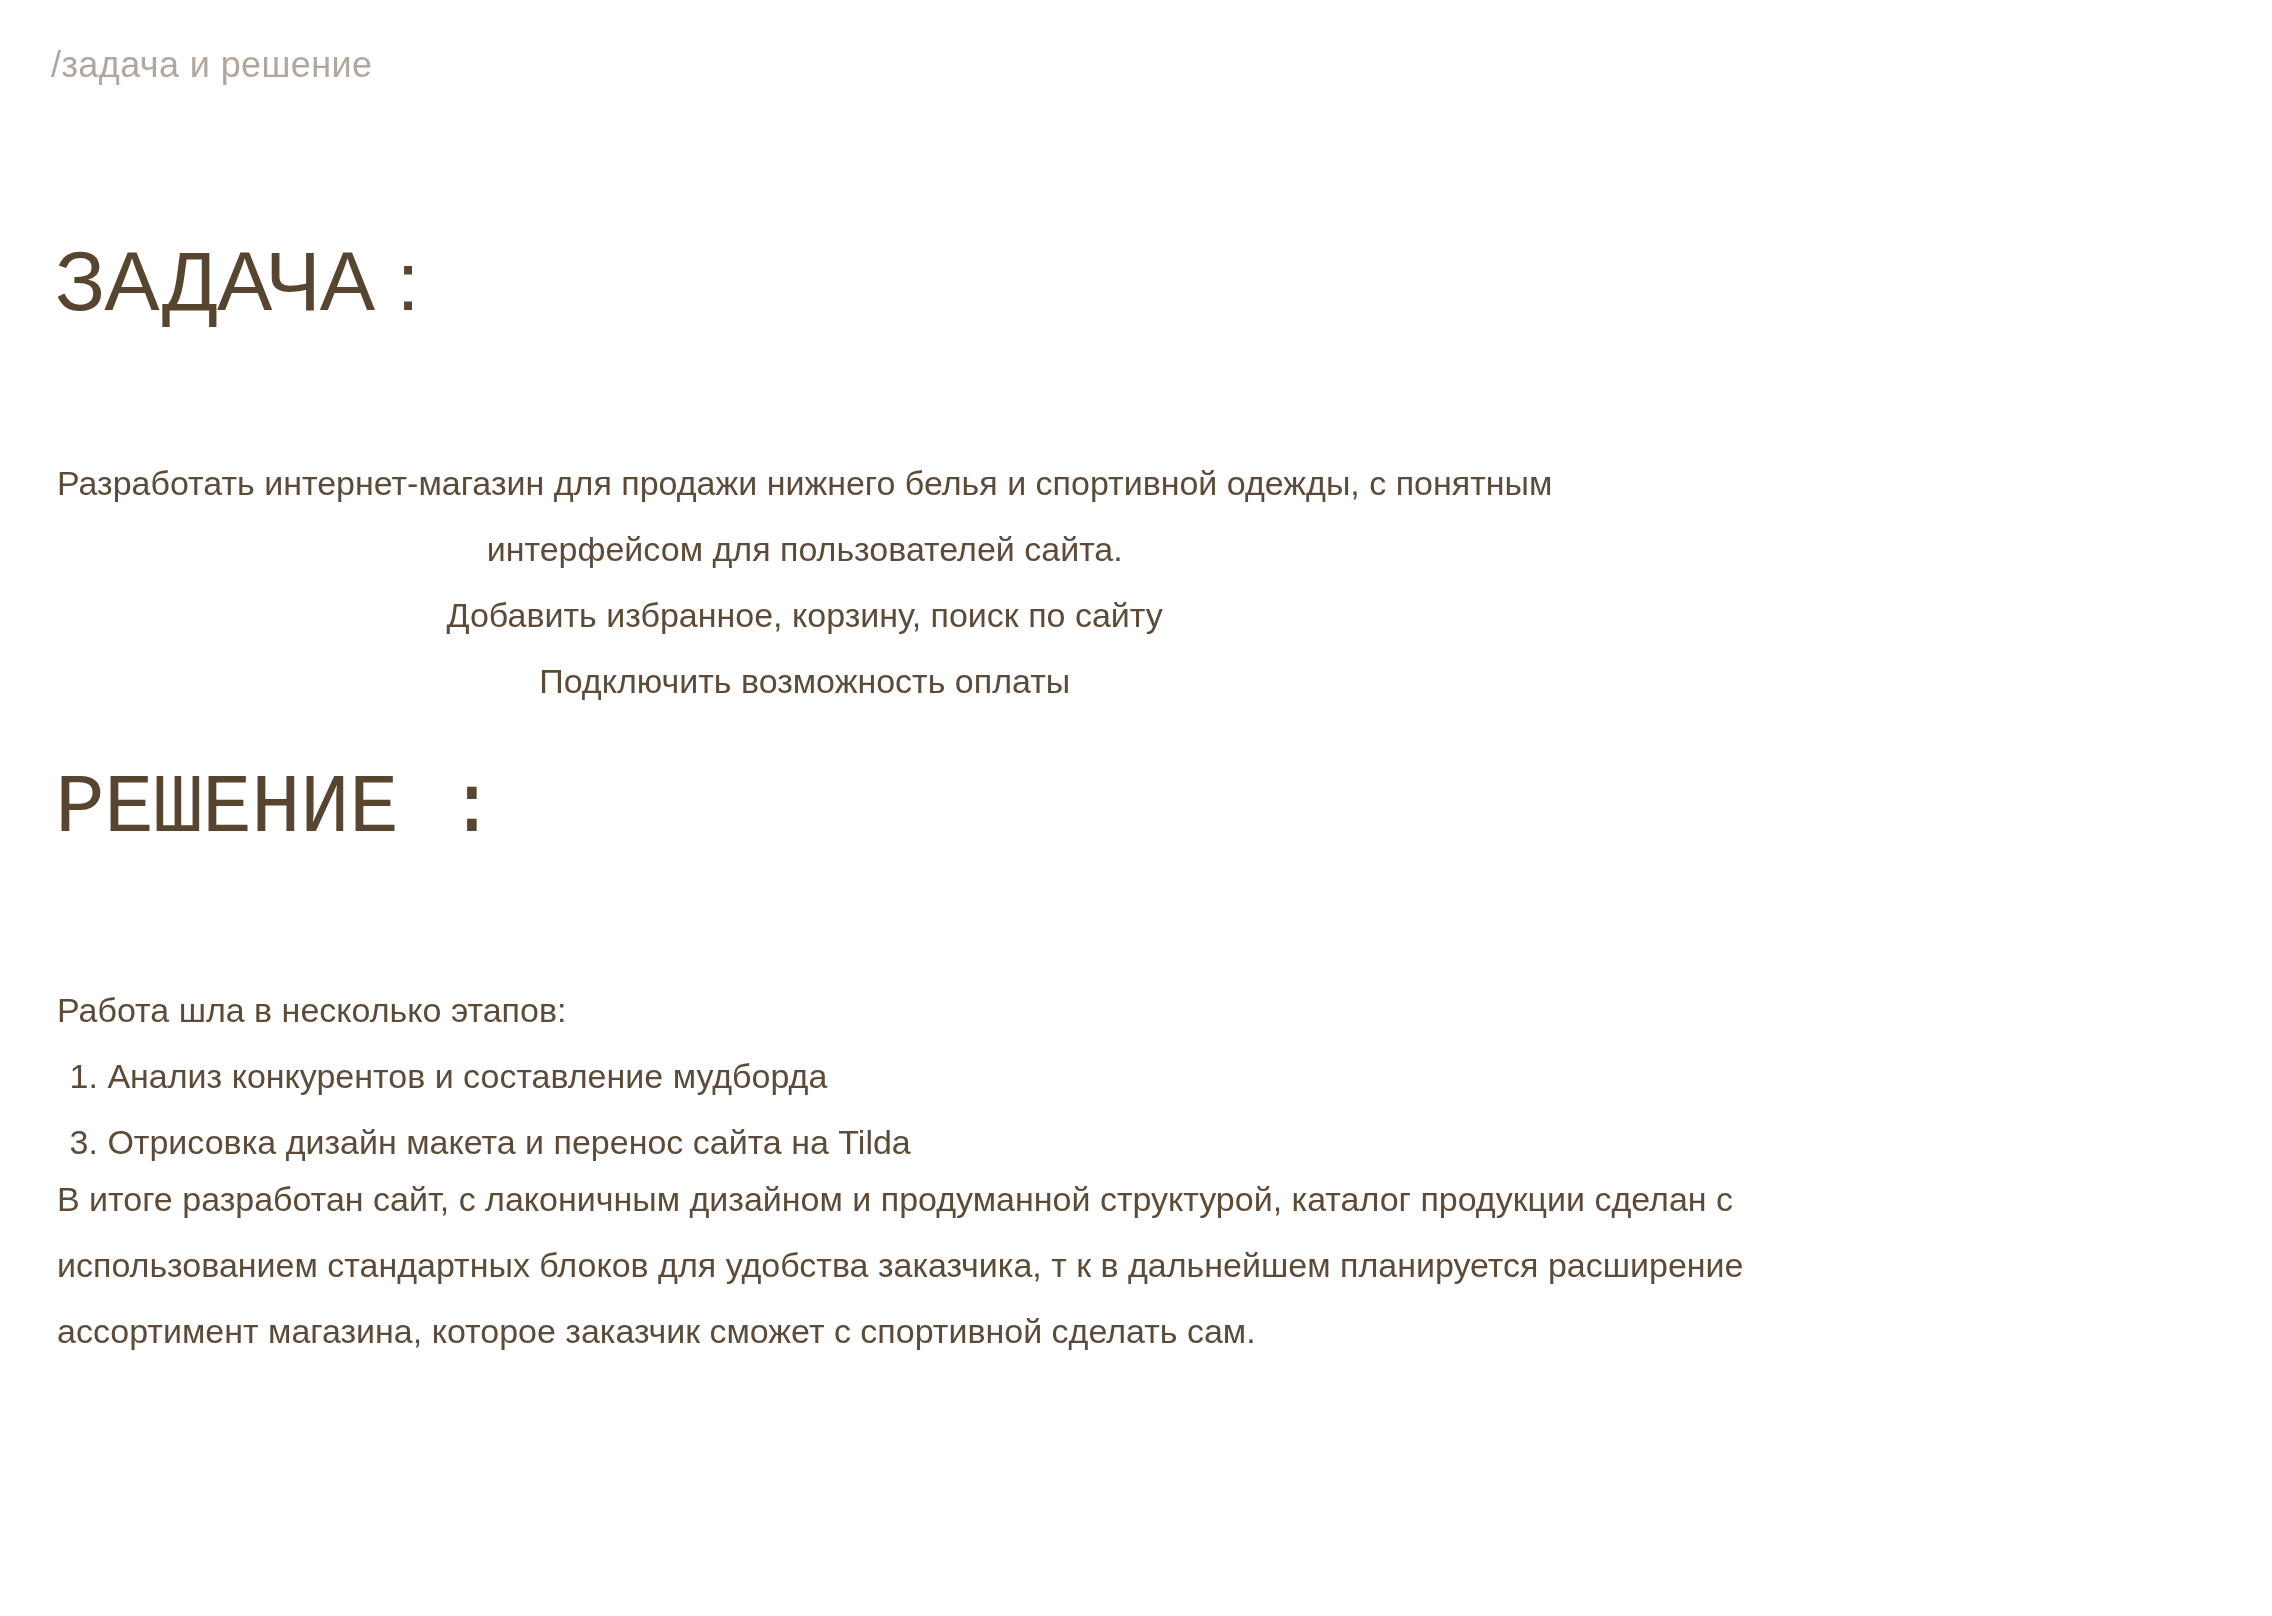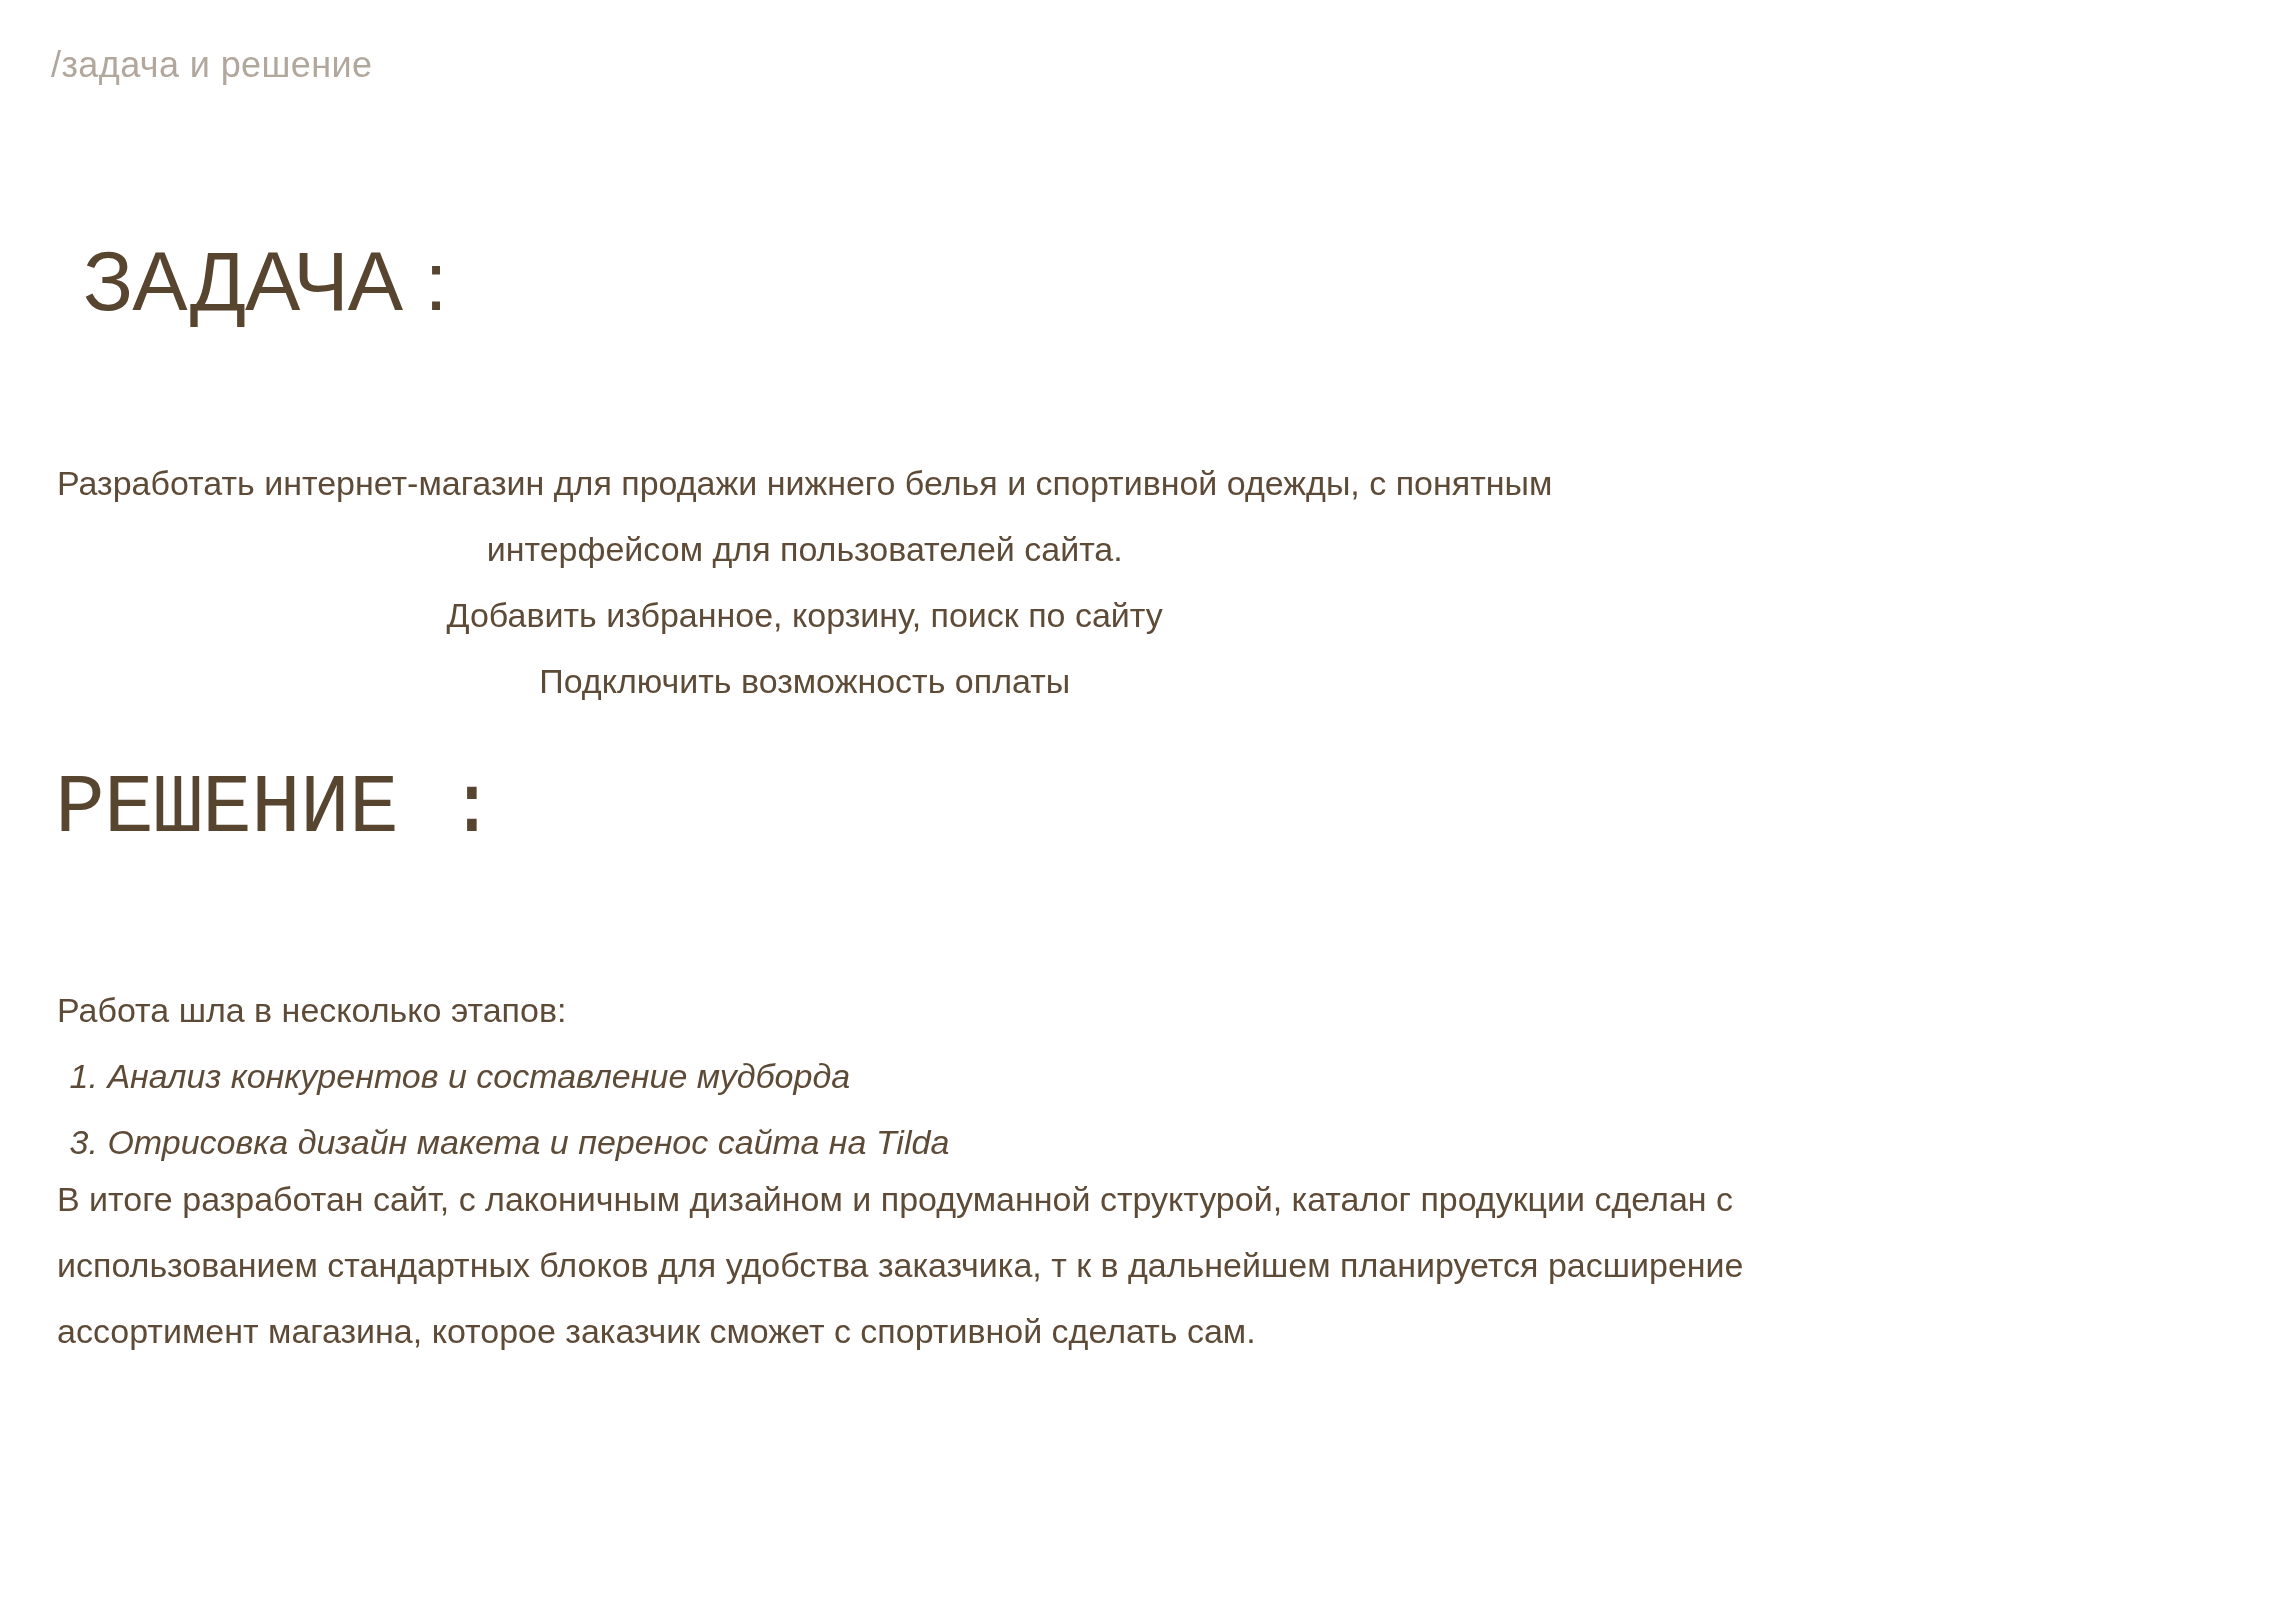--- a/index.html
+++ b/index.html
@@ -35,34 +35,34 @@
   .heading {
     position: absolute;
     left: 55px;
     font-size: 83px;
     font-weight: 400;
     line-height: 1.15;
     color: var(--color-heading);
     letter-spacing: -0.8px;
     white-space: pre;
   }
-  .heading.task-heading { top: 234px; margin-left: 28px; }
+  .heading.task-heading { top: 234px; }
   .heading.solution-heading { top: 762px; font-family: Liberation Mono, monospace; }
   .textblock {
     position: absolute;
     left: 57px;
     color: var(--color-body);
     white-space: pre;
   }
   .textblock .line {
     font-size: 34px;
     line-height: 38px;
     font-weight: 400;
   }
-  .textblock .line.step { padding-left: 12.6px; font-style: italic; }
+  .textblock .line.step { padding-left: 12.6px; }
   .task-lines   { top: 436px; text-align: center; }
   .steps-block  { top: 963px; }
   .summary-block{ top: 1152px; }
 </style>
 </head>
 <body>
 
 <div class="page">
 
   <div class="breadcrumb">/задача и решение</div>

